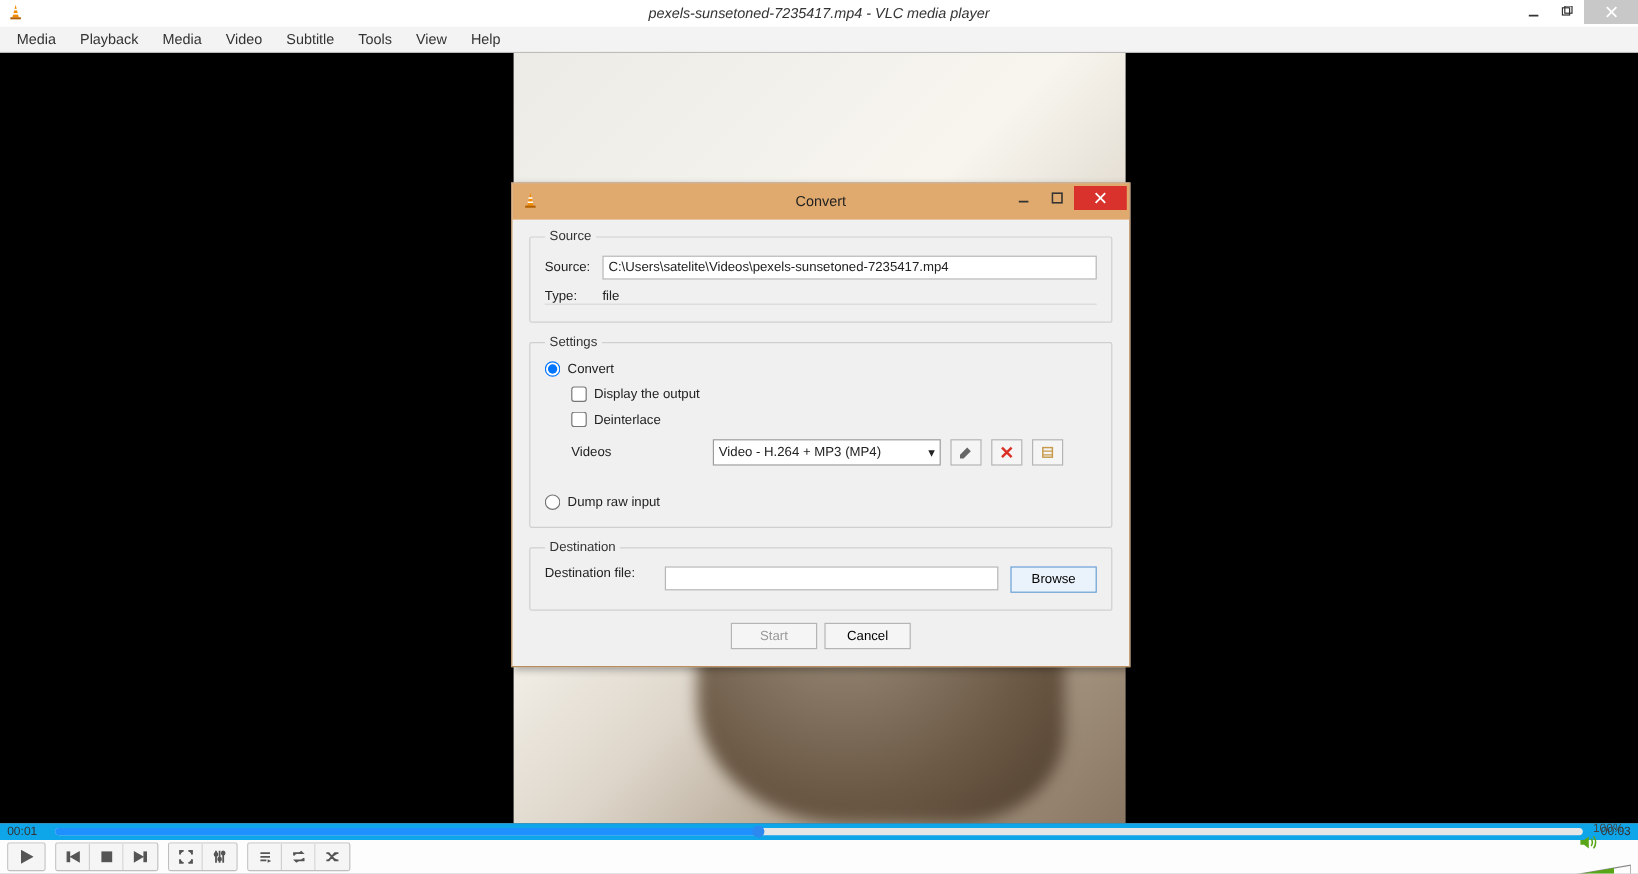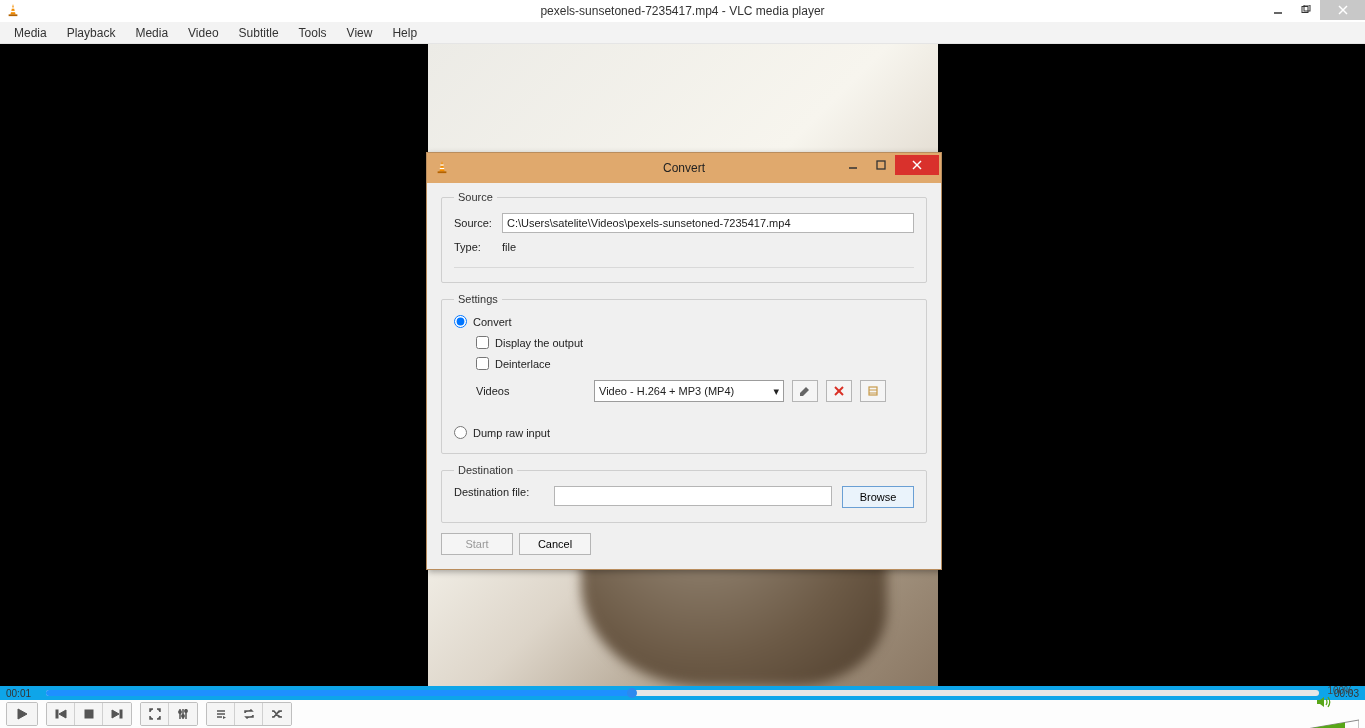--- a/index.html
+++ b/index.html
@@ -1,21 +1,21 @@
 <!DOCTYPE html>
 <html><head>
 <meta charset="utf-8">
 <style>
 * { box-sizing: border-box; margin: 0; padding: 0; font-family: "Segoe UI", Tahoma, sans-serif; }
 html, body { width: 1365px; height: 728px; overflow: hidden; background: #fff; }
 
 
 .titlebar { height: 22px; background: #fff; display: flex; align-items: center; position: relative; }
 .titlebar .app-icon { width: 16px; height: 16px; margin-left: 6px; }
-.titlebar .title { position: absolute; left: 0; right: 0; text-align: center; font-size: 12px; color: #333; pointer-events: none; }
+.titlebar .title { position: absolute; left: 0; right: 0; text-align: center; font-size: 12px; color: #333; pointer-events: none; font-style: italic; }
 .titlebar .win-controls { position: absolute; right: 0; top: 0; display: flex; }
 .titlebar .win-btn { width: 28px; height: 20px; display: flex; align-items: center; justify-content: center; font-size: 11px; color: #333; }
 .titlebar .win-btn.close { background: #c8c8c8; color: #fff; width: 45px; }
 
 
 .menubar { height: 22px; background: #f3f3f3; border-bottom: 1px solid #e5e5e5; display: flex; align-items: center; padding-left: 4px; font-size: 12px; color: #333; }
 .menubar span { padding: 0 10px; cursor: default; }
 
 
 .video-area { position: relative; width: 100%; height: calc(728px - 22px - 22px - 14px - 28px); background: #000; overflow: hidden; }
@@ -62,21 +62,21 @@
 .radio, .checkbox { margin-right: 6px; }
 .indent { margin-left: 22px; }
 .profile-row { display: flex; align-items: center; gap: 8px; margin-left: 22px; margin-top: 10px;}
 .profile-row .plabel { width: 110px; }
 .profile-select { width: 190px; height: 22px; border: 1px solid #9c9c9c; background: #fff; display: flex; align-items: center; justify-content: space-between; padding: 0 4px; font-size: 11px;}
 .icon-btn { width: 26px; height: 22px; border: 1px solid #b5b5b5; background: #f5f5f5; display: flex; align-items: center; justify-content: center; }
 .icon-btn.del svg { fill: #d93025; }
 .dest-row { display: flex; align-items: flex-start; gap: 10px; }
 .dest-row .dlabel { width: 90px; }
 .browse-btn { width: 72px; height: 22px; border: 1px solid #6a9fd4; background: #eaf3fb; font-size: 11px; }
-.dlg-footer { display: flex; justify-content: flex-start; gap: 6px; margin-top: 7px; }
+.dlg-footer { display: flex; justify-content: center; gap: 6px; margin-top: 7px; }
 .ft-btn { width: 72px; height: 22px; border: 1px solid #b5b5b5; background: #f5f5f5; font-size: 11px; }
 .ft-btn.disabled { color: #999; }
 
 
 .cone { position: relative; width: 14px; height: 14px; }
 .cone svg { width: 14px; height: 14px; }
 </style>
 </head>
 <body>
 
@@ -249,21 +249,21 @@
     </div>
   </div>
 
   <div class="dlg-body">
     <fieldset>
       <legend>Source</legend>
       <div class="row">
         <span class="lbl">Source:</span>
         <input class="txt-input" type="text" value="C:\Users\satelite\Videos\pexels-sunsetoned-7235417.mp4" style="">
       </div>
-      <div class="row" style="border-bottom:1px solid #d9d9d9;padding-bottom:14px;">
+      <div class="row" style="border-bottom:1px solid #d9d9d9;padding-bottom:0;">
         <span class="lbl">Type:</span>
         <span>file</span>
       </div>
     </fieldset>
 
     <fieldset>
       <legend>Settings</legend>
       <div class="row">
         <input type="radio" class="radio" checked="" style="">
         <span>Convert</span>

